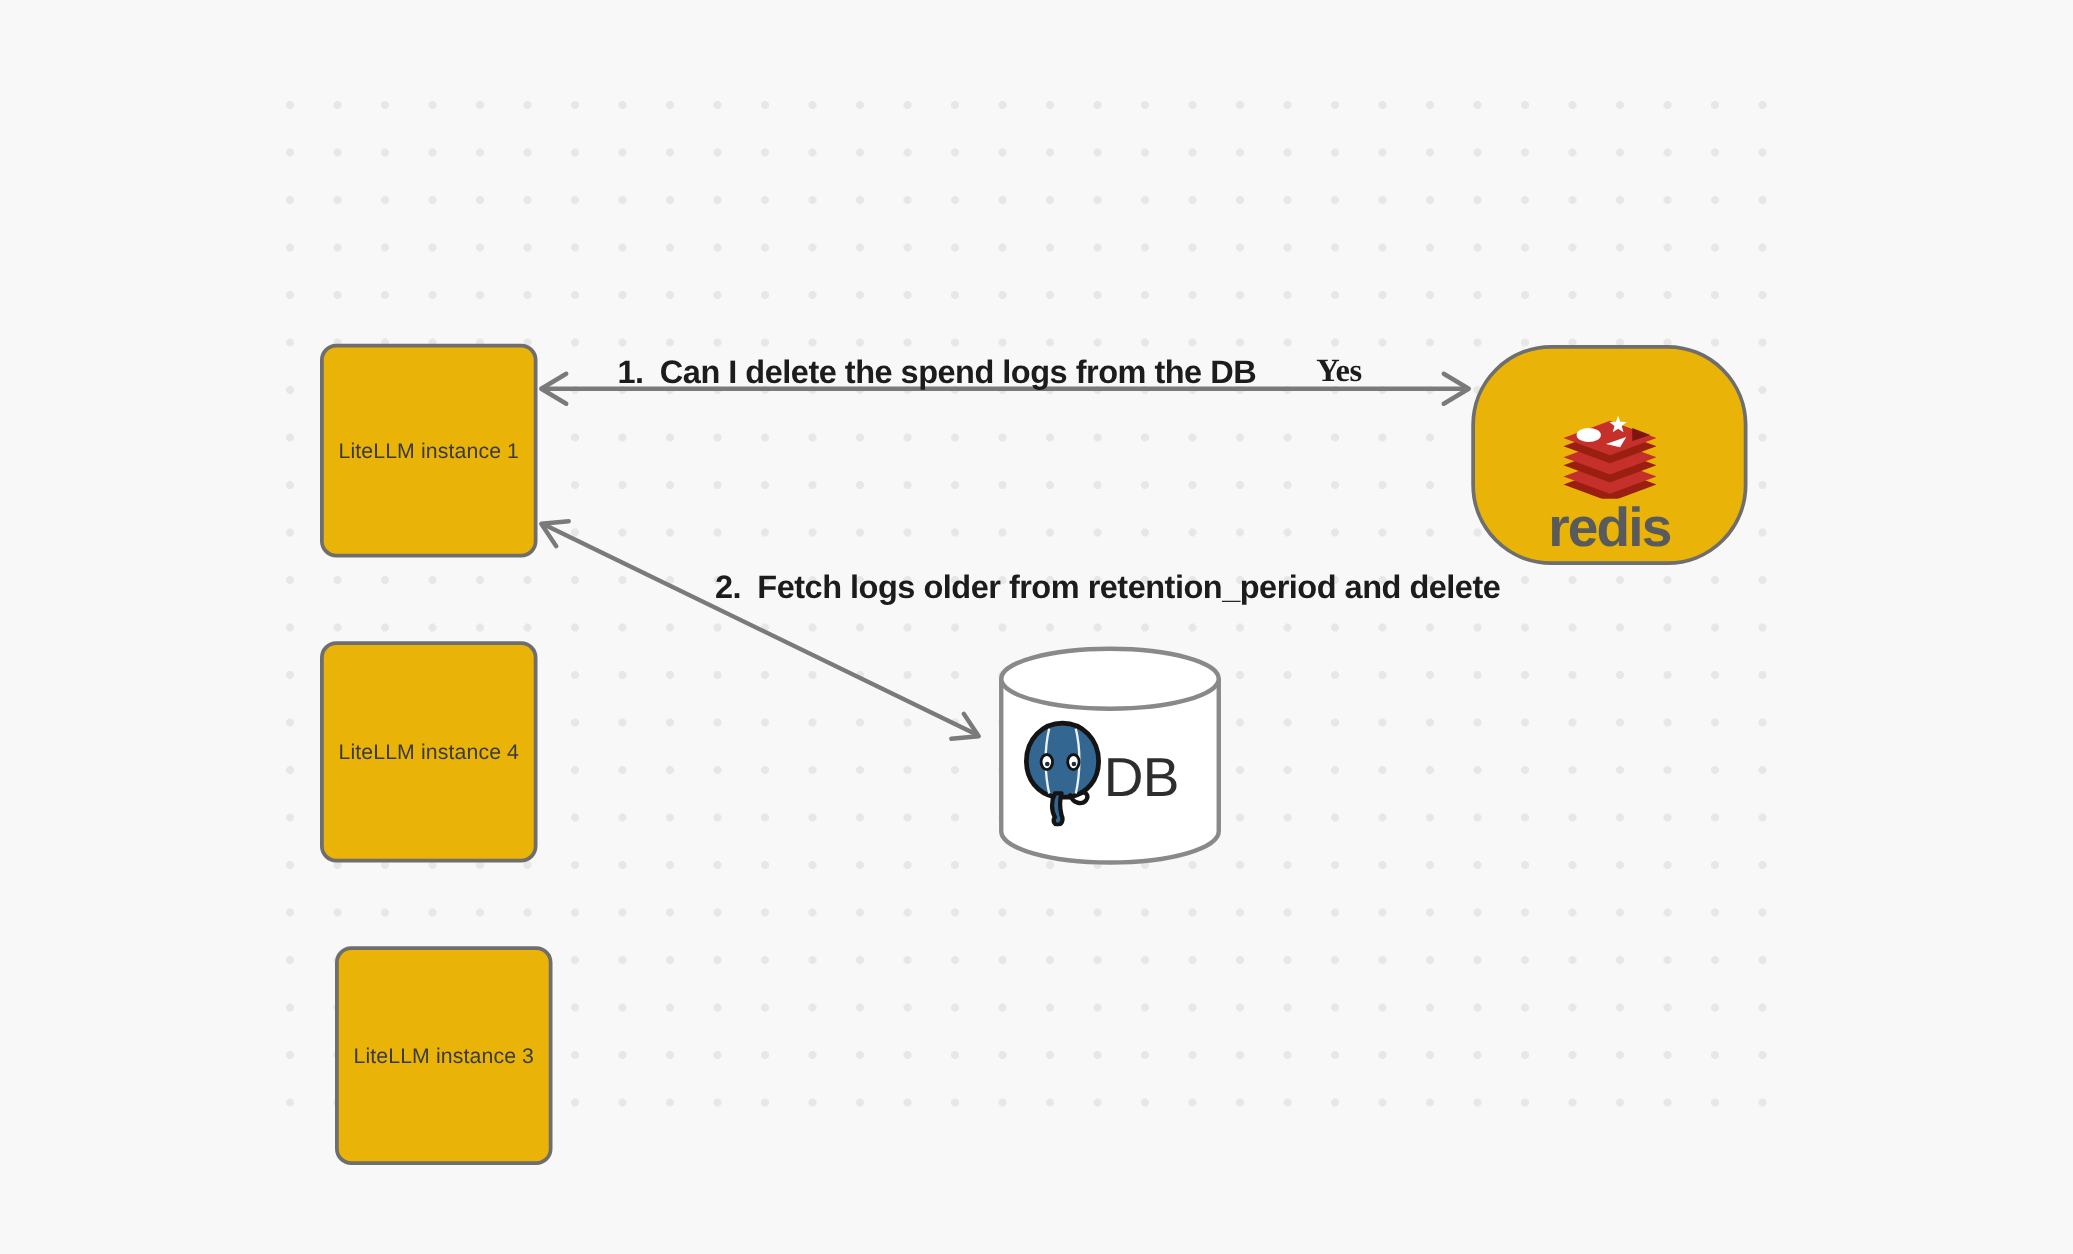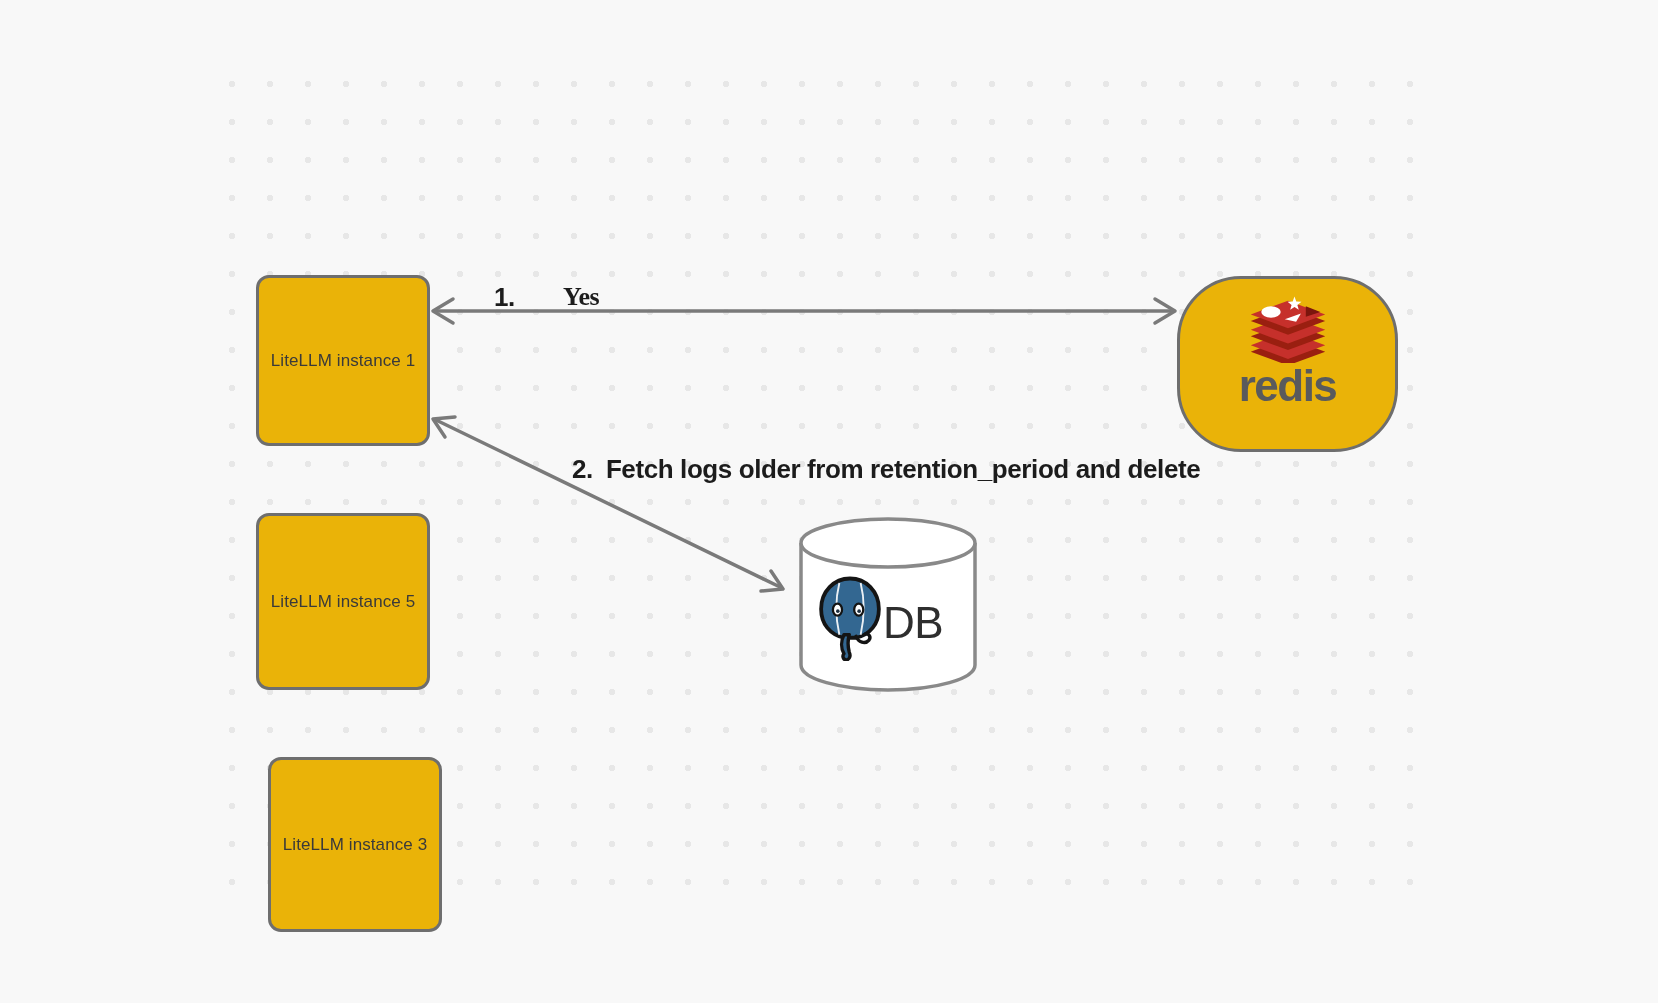--- a/index.html
+++ b/index.html
@@ -24,21 +24,21 @@
     z-index:2;
   }
   .instance { left:256px; width:174px; border-radius:13px; }
   .instance .lbl { font-size:17px; color:#3a3a3a; letter-spacing:0.1px; }
   .inst1 { top:275px; height:171px; }
   .inst2 { top:513px; height:177px; }
   .inst3 { top:757px; height:175px;margin-left:12px; }
 
   .redis-node {
     left:1177px; top:276px; width:221px; height:176px; border-radius:64px;
-    flex-direction:column; justify-content:flex-start; padding-top:16px;
+    flex-direction:column; justify-content:flex-start; padding-top:52px;
   }
   .redis-word {
     font-size:44px; font-weight:700; color:#595a5c; letter-spacing:-1.5px;
     line-height:1; margin-top:-3px;
   }
 
   .db-node { position:absolute; left:799px; top:517px; width:188px; height:176px; z-index:2; }
   .db-node svg.cyl { position:absolute; left:0; top:0; overflow:visible; }
   .pg-elephant { position:absolute; left:13px; top:58px; }
   .db-label {
@@ -74,21 +74,21 @@
       <path d="M436,420 L780,587"></path>
       <path d="M445,437 L433,419 L455,417"></path>
       <path d="M771,571 L783,589 L761,591"></path>
     </g>
   </svg>
 
   <div class="node instance inst1">
     <span class="lbl">LiteLLM instance 1</span>
   </div>
   <div class="node instance inst2">
-    <span class="lbl">LiteLLM instance 5</span>
+    <span class="lbl">LiteLLM instance 4</span>
   </div>
   <div class="node instance inst3">
     <span class="lbl">LiteLLM instance 3</span>
   </div>
 
   <div class="node redis-node">
     <span>
       <svg width="82" height="68" viewBox="0 0 100 84" xmlns="http://www.w3.org/2000/svg">
 
         <path d="M50,53 L96,70 L50,87 L4,70 Z" fill="#9A1F10"></path>
@@ -125,20 +125,21 @@
         <ellipse cx="61.5" cy="45" rx="6" ry="8" fill="#ffffff" stroke="#141414" stroke-width="3"></ellipse>
         <circle cx="34" cy="47" r="2.4" fill="#1c2e3f"></circle>
         <circle cx="62" cy="47" r="2.4" fill="#1c2e3f"></circle>
       </svg>
     </span>
     <span class="db-label">DB</span>
   </div>
 
   <div class="msg msg1">
     <span>1.</span>
+    <span>Can I delete the spend logs from the DB</span>
     <span class="reply">Yes</span>
   </div>
 
   <div class="msg msg2">
     <span>2.</span>
     <span>Fetch logs older from retention_period and delete</span>
   </div>
 
 </div>
 

